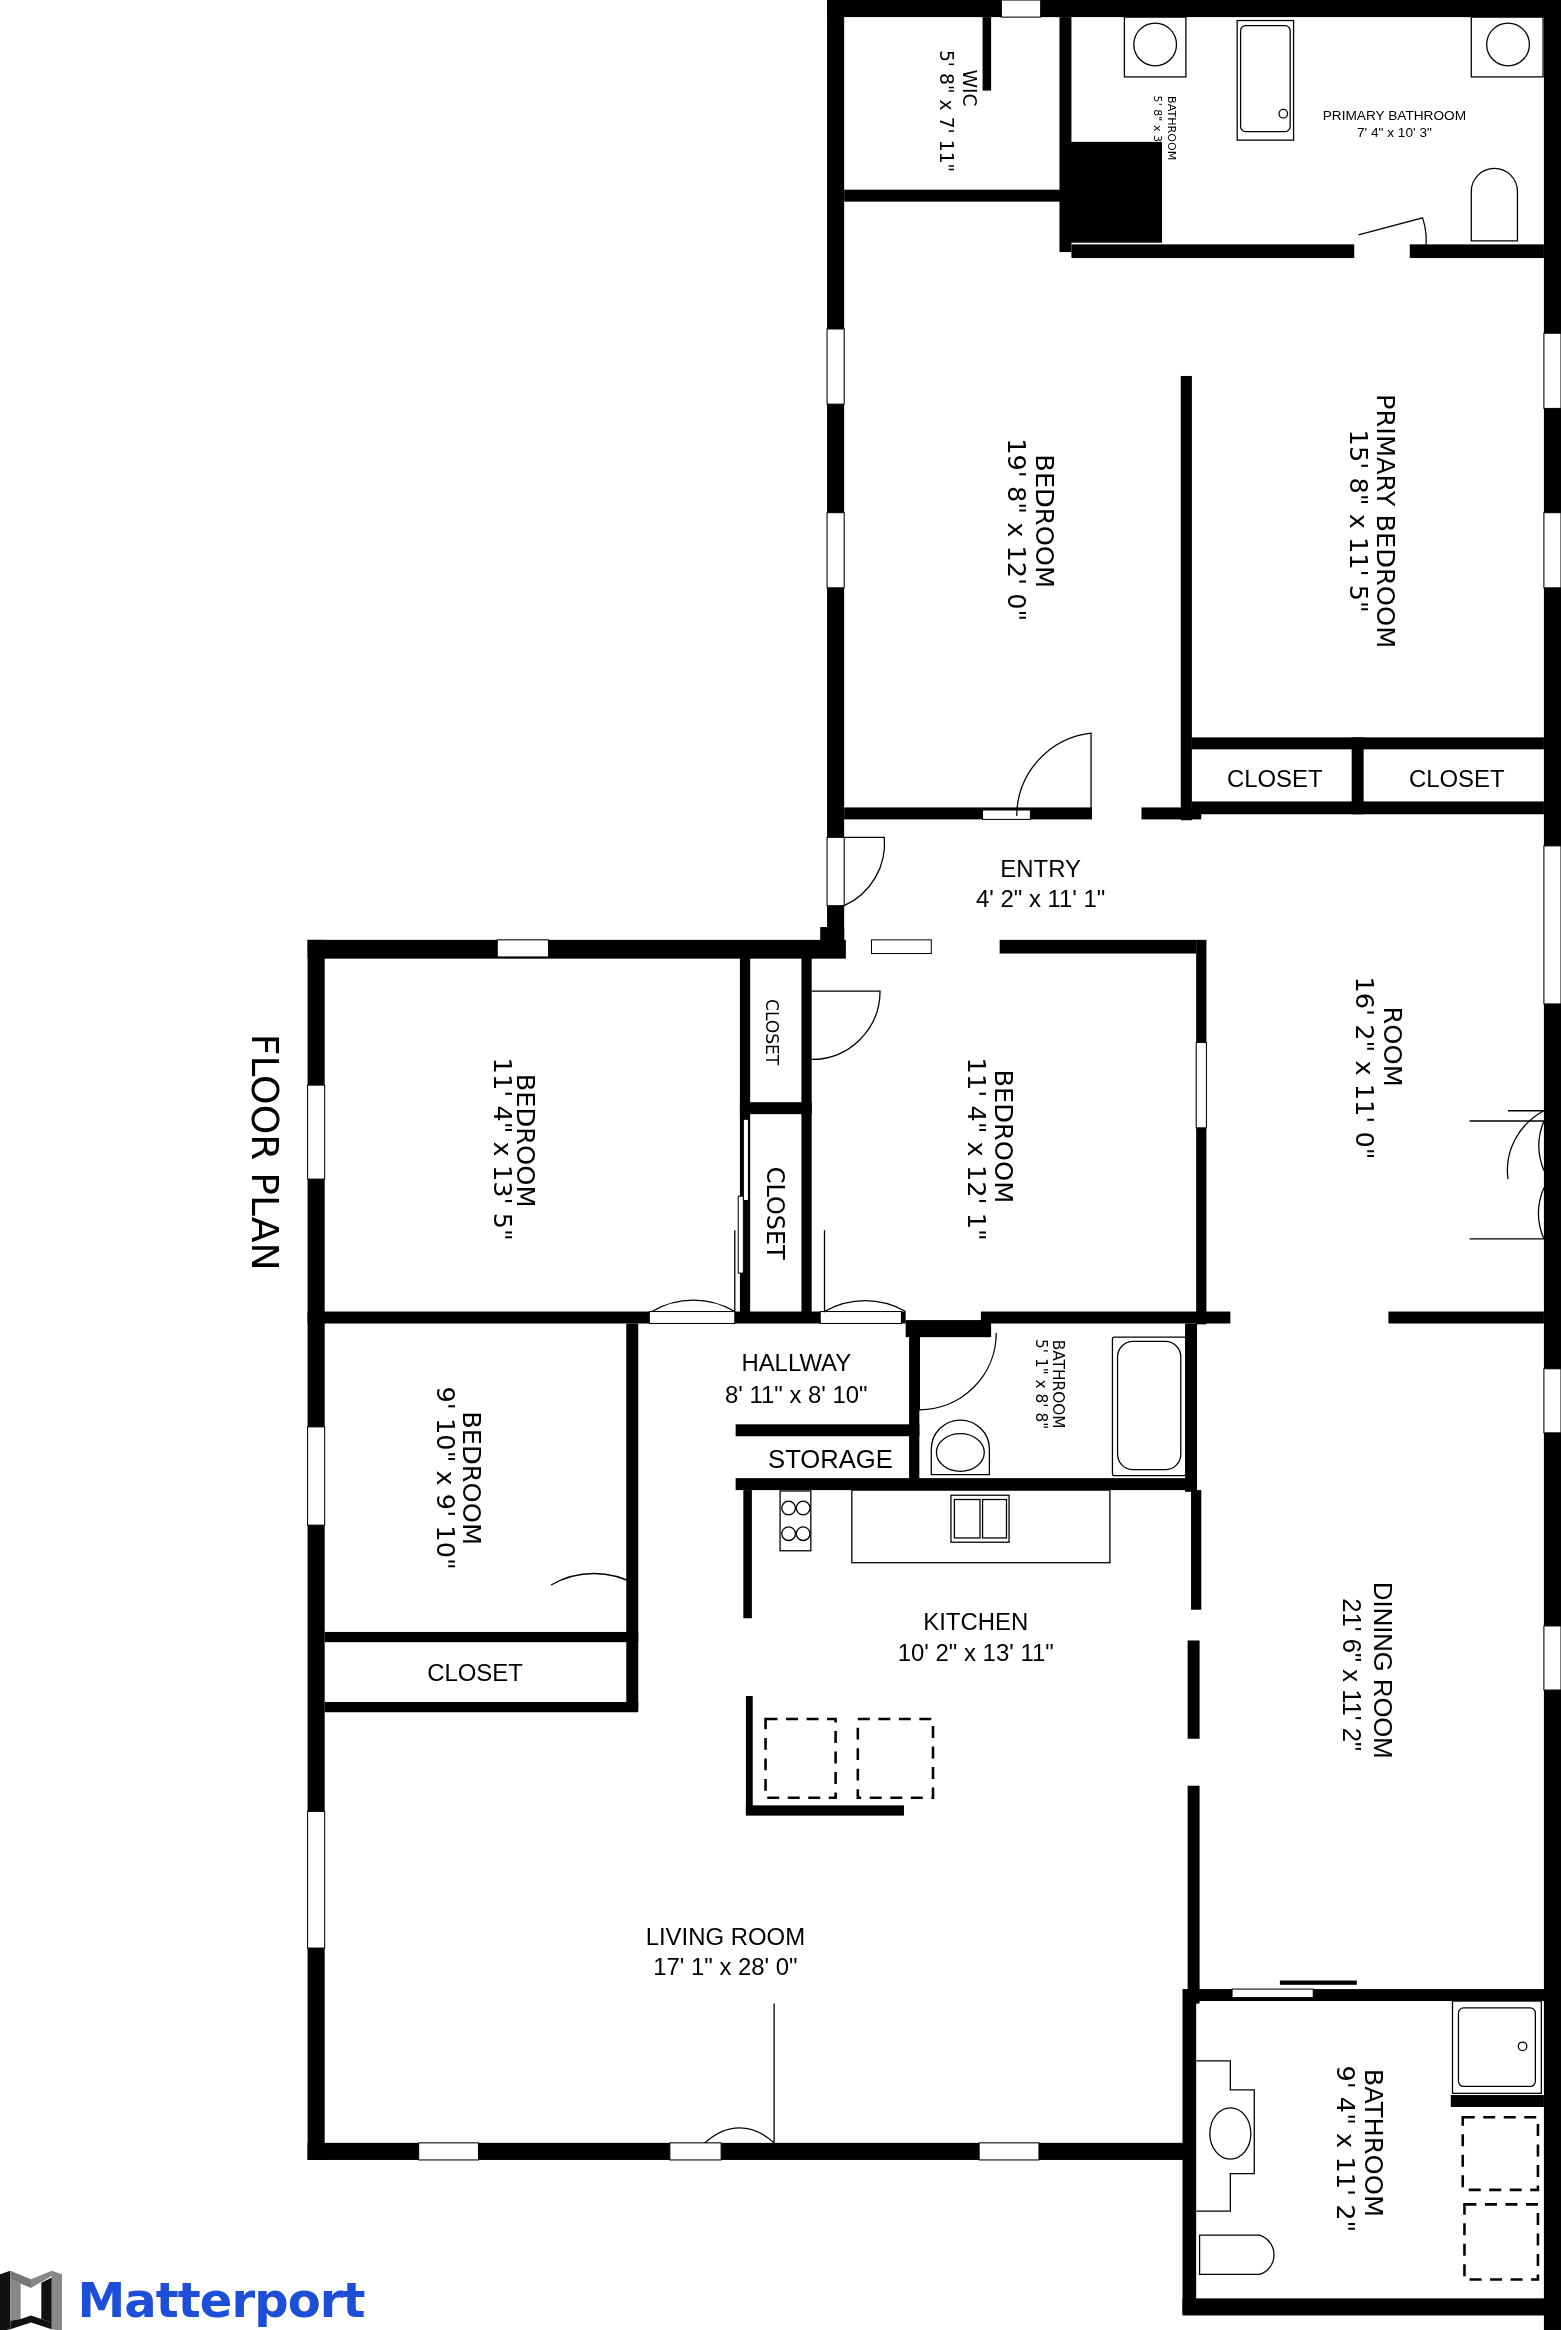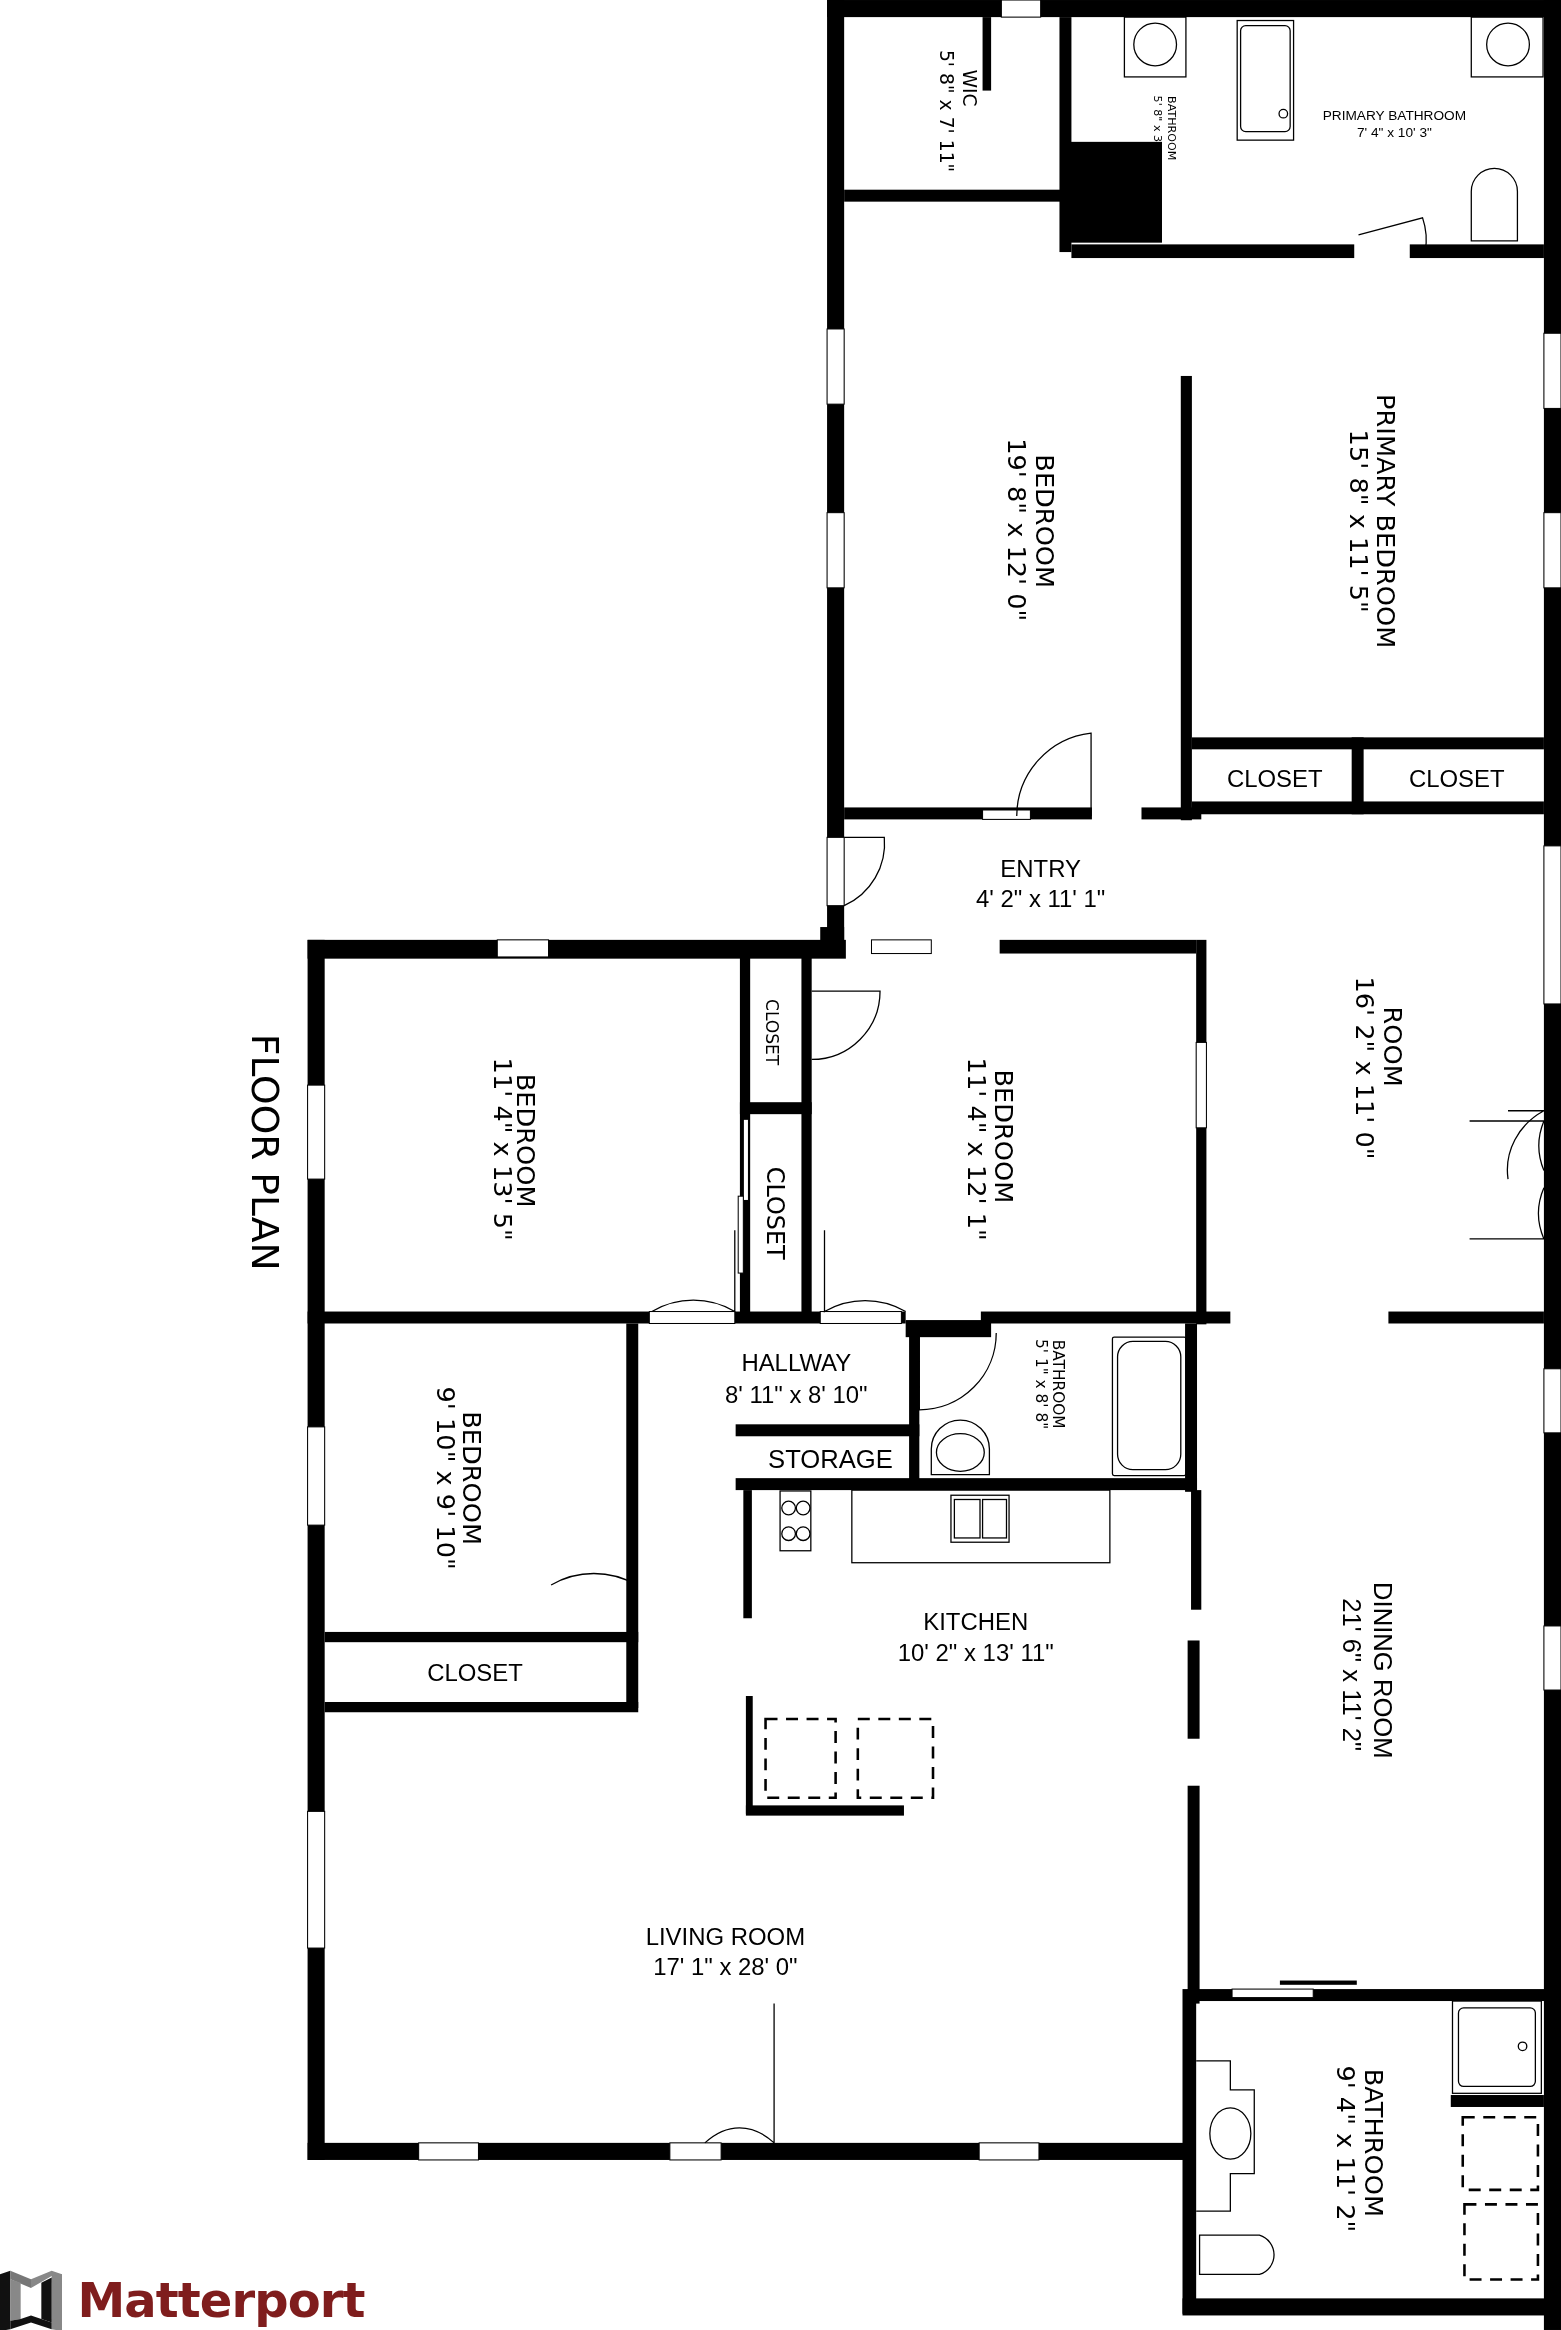--- a/index.html
+++ b/index.html
@@ -5,21 +5,21 @@
   html, body { margin:0; padding:0; background:#ffffff; }
   body { width:1561px; height:2330px; position:relative; overflow:hidden; font-family:"DejaVu Sans", sans-serif; }
   svg { position:absolute; left:0; top:0; }
   .wall { fill:#000; }
   .win { fill:#fff; stroke:#000; stroke-width:1.2; }
   .thin { fill:none; stroke:#000; stroke-width:1.5; }
   .dash { fill:none; stroke:#000; stroke-width:3; stroke-dasharray:14 10; }
   .lbl { font-family:"DejaVu Sans", sans-serif; fill:#000; }
   .cond { font-family:"Liberation Sans", sans-serif; fill:#000; }
   .logo { position:absolute; left:0; top:2269px; display:flex; align-items:center; gap:15.4px; }
-  .logo-text { font-family:"DejaVu Sans", sans-serif; font-weight:bold; font-size:48px; color:#7f1d1d; letter-spacing:-0.9px; }
+  .logo-text { font-family:"DejaVu Sans", sans-serif; font-weight:bold; font-size:48px; color:#1d4ed8; letter-spacing:-0.9px; }
 </style>
 </head>
 <body>
 
 <svg width="1561" height="2330" viewBox="0 0 1827 2727" xmlns="http://www.w3.org/2000/svg">
 
   <g>
 
     <rect class="wall" x="968" y="0" width="859" height="20"></rect>
     <rect class="wall" x="968" y="0" width="20" height="1110"></rect>

